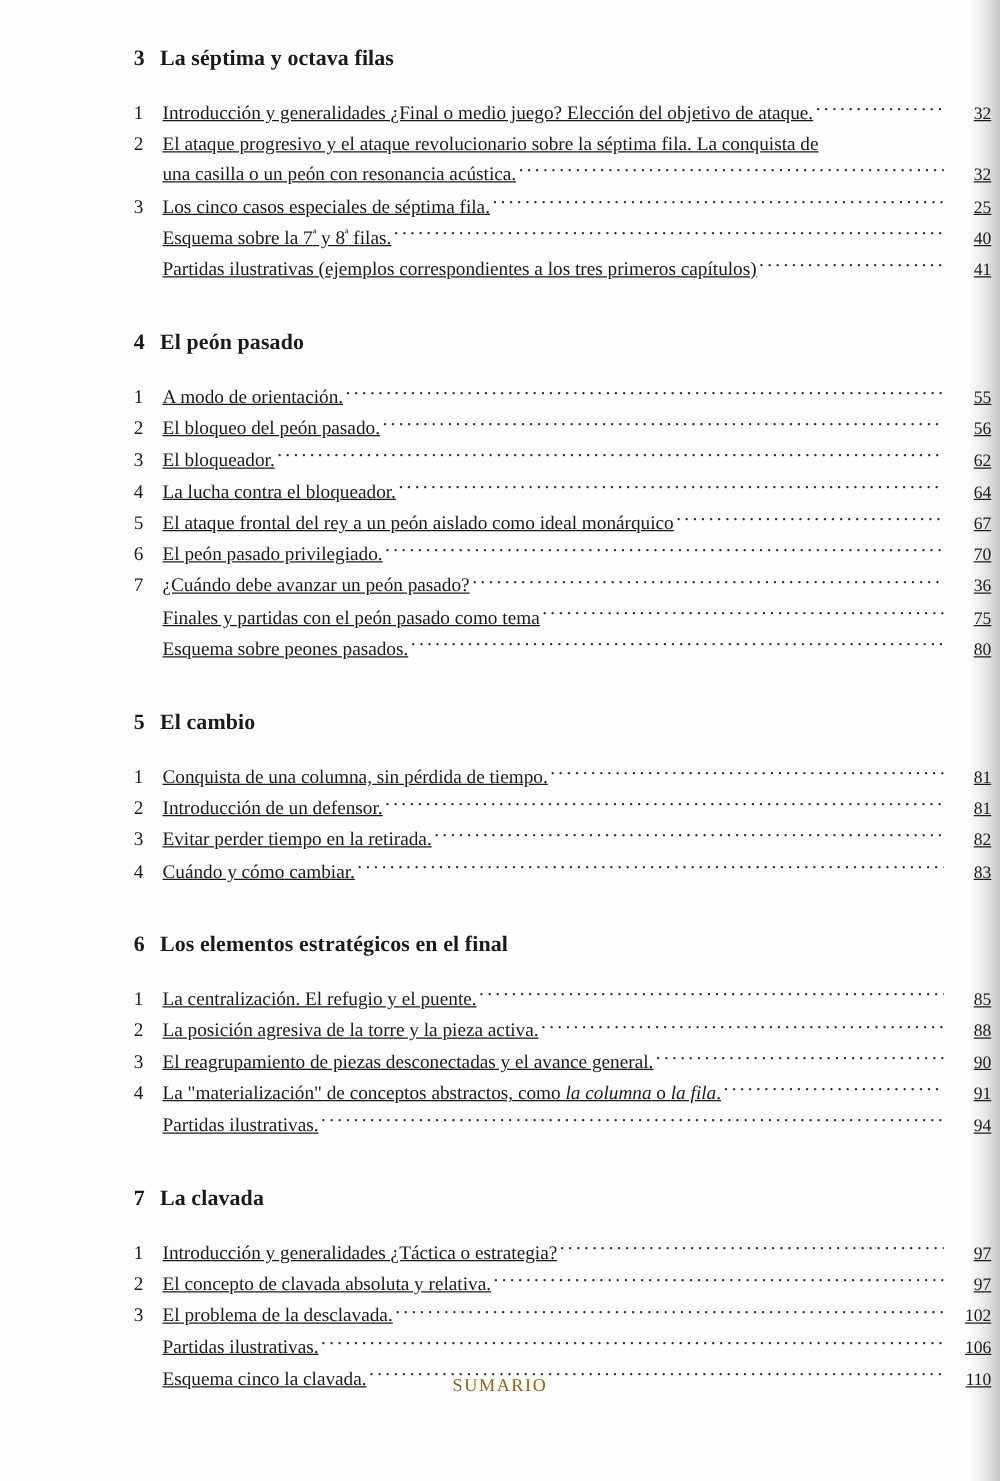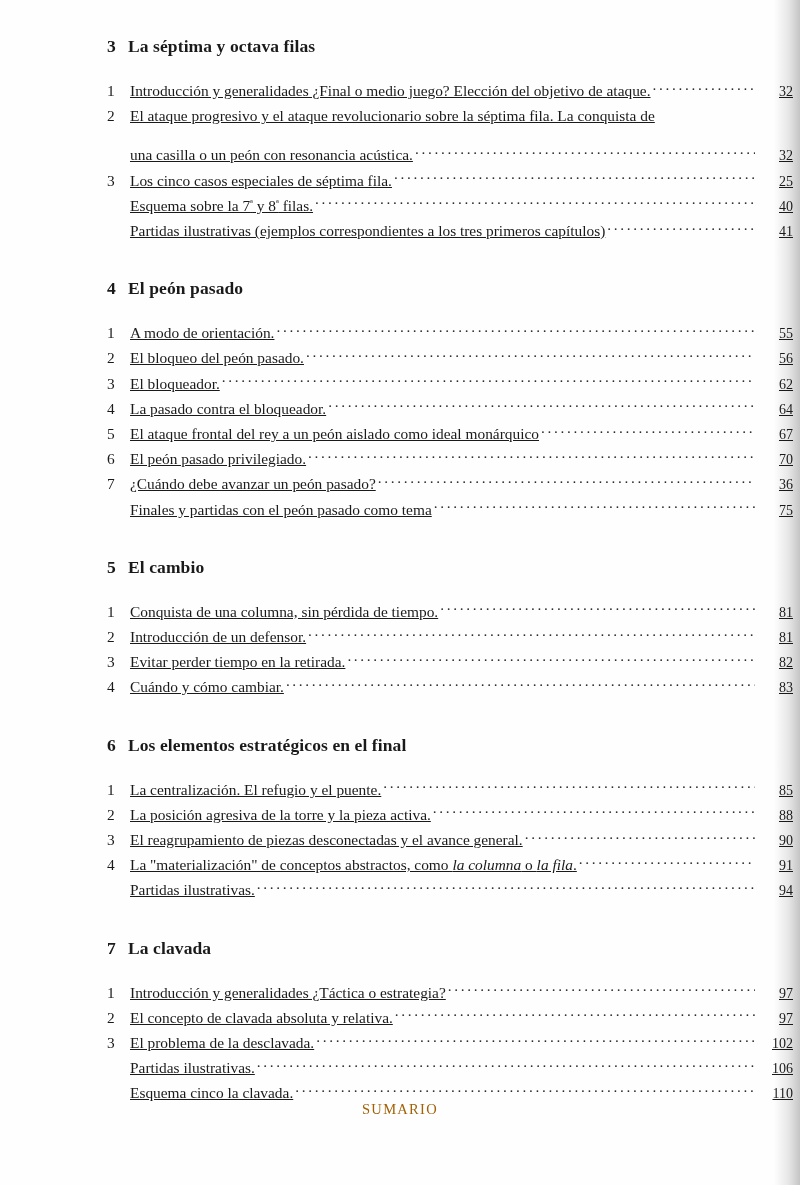--- a/index.html
+++ b/index.html
@@ -116,21 +116,20 @@
   .entry.wrap .leader {
     display: inline-block;
     vertical-align: baseline;
     width: 0;
     min-width: 0;
     margin: 0;
   }
   .entry.wrap .tail {
     display: flex;
     align-items: baseline;
-    margin-top: 15px;
   }
   .entry.wrap .tail .leader {
     display: block;
     flex: 1 1 auto;
     width: auto;
     min-width: 10px;
     margin: 0 4px 0 2px;
   }
   .page-num {
     flex: 0 0 auto;
@@ -244,21 +243,21 @@
             <span class="entry-num">3</span>
             <span class="entry-body">
               <span class="entry-text">El bloqueador.</span>
               <span class="leader"></span>
               <span class="page-num">62</span>
             </span>
           </div>
           <div class="entry">
             <span class="entry-num">4</span>
             <span class="entry-body">
-              <span class="entry-text">La pasado contra el bloqueador.</span>
+              <span class="entry-text">La lucha contra el bloqueador.</span>
               <span class="leader"></span>
               <span class="page-num">64</span>
             </span>
           </div>
           <div class="entry">
             <span class="entry-num">5</span>
             <span class="entry-body">
               <span class="entry-text">El ataque frontal del rey a un peón aislado como ideal monárquico</span>
               <span class="leader"></span>
               <span class="page-num">67</span>
@@ -279,20 +278,28 @@
               <span class="leader"></span>
               <span class="page-num">36</span>
             </span>
           </div>
           <div class="entry">
             <span class="entry-num blank"></span>
             <span class="entry-body">
               <span class="entry-text">Finales y partidas con el peón pasado como tema</span>
               <span class="leader"></span>
               <span class="page-num">75</span>
+            </span>
+          </div>
+          <div class="entry">
+            <span class="entry-num blank"></span>
+            <span class="entry-body">
+              <span class="entry-text">Esquema sobre peones pasados.</span>
+              <span class="leader"></span>
+              <span class="page-num">80</span>
             </span>
           </div>
         </div>
       </div>
       <div class="chapter">
         <div class="chapter-head">
           <span class="chapter-num">5</span>
           <span class="chapter-title">El cambio</span>
         </div>
         <div class="entries">

